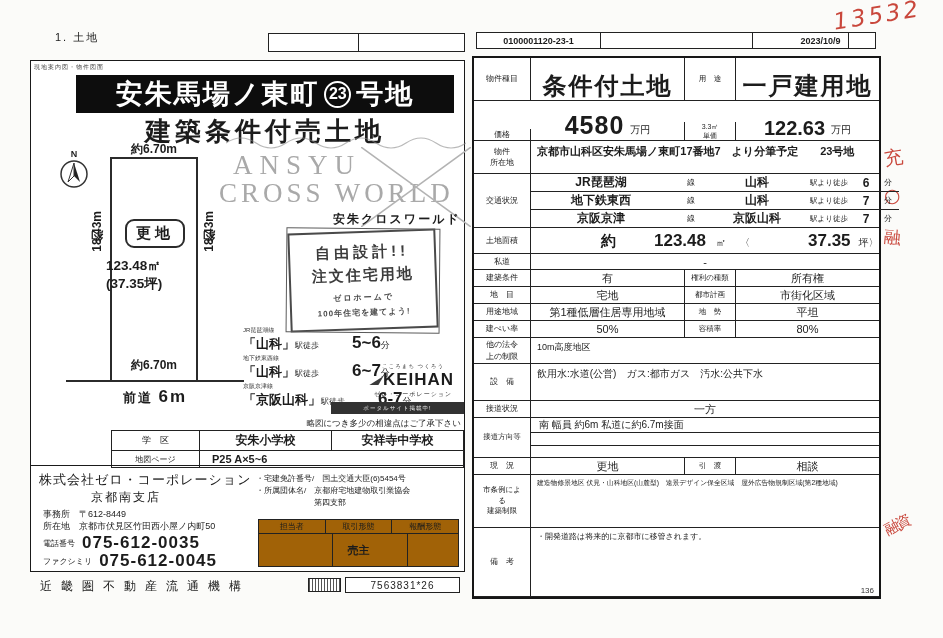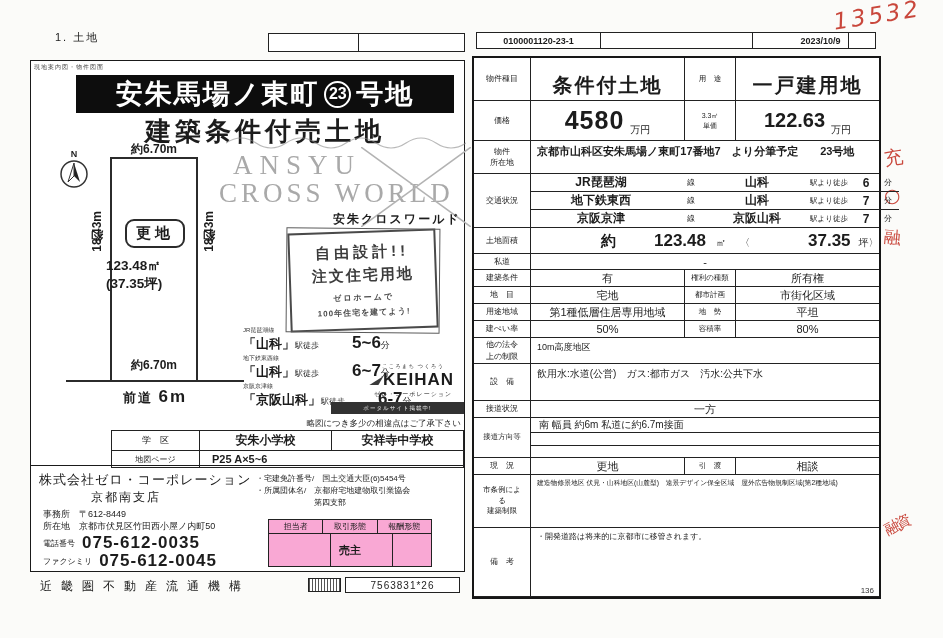--- a/index.html
+++ b/index.html
@@ -98,21 +98,21 @@
   .co-branch { left:60px; top:428px; font-size:12px; letter-spacing:2px; }
   .co-line { font-size:9px; }
   .co-office { left:12px; top:447px; }
   .co-addr { left:12px; top:459px; }
   .tel-row { display:flex; align-items:center; gap:7px; }
   .tel-row .lb { font-size:8px; }
   .tel-row .no { font-size:17px; font-weight:bold; letter-spacing:1px; }
   .co-tel { left:12px; top:472px; }
   .co-fax { left:12px; top:490px; }
   .co-right { left:225px; top:412px; width:205px; font-size:8px; line-height:1.5; }
-  .staff-table { position:absolute; left:237px; top:458px; width:164px; border:1.5px solid #222; background:#f9a8d4; }
+  .staff-table { position:absolute; left:227px; top:458px; width:201px; border:1.5px solid #222; background:#a16207; }
   .staff-table .r { display:flex; }
   .staff-table .hr { height:14px; border-bottom:1px solid #222; }
   .staff-table .br { height:32px;gap:23px; }
   .staff-table .cell { flex:1; display:flex; align-items:center; justify-content:center; font-size:8px; }
   .staff-table .cell + .cell { border-left:1px solid #222; }
   .staff-table .br .cell { font-size:11px; font-weight:bold; }
 
   
   .footer-org { left:40px; top:578px; font-size:12px; letter-spacing:9px; }
   .stamp { left:308px; top:578px; width:33px; height:14px; border:1px solid #222;
@@ -124,21 +124,21 @@
   .dtable { left:472px; top:56px; width:409px; height:543px; border:2px solid #161616; background:#fff; display:flex; flex-direction:column; }
   .rrow { display:flex; border-bottom:1px solid #222; flex-shrink:0; }
   .rrow:last-child { border-bottom:none; }
   .rlabel { width:57px; flex-shrink:0; border-right:1px solid #222; display:flex; align-items:center; justify-content:center;
             text-align:center; font-size:8px; white-space:pre-line; line-height:1.4; }
   .rlabel2 { width:52px; flex-shrink:0; border-left:1px solid #222; border-right:1px solid #222; display:flex; align-items:center;
              justify-content:center; text-align:center; font-size:7.5px; white-space:pre-line; line-height:1.3; }
   .rval { flex:1; display:flex; align-items:center; justify-content:center; }
   .rval.topleft { align-items:flex-start; justify-content:flex-start; padding:3px 6px; }
   .v1 { flex:0 0 153px; }
-  .big { font-size:20px; font-weight:bold; letter-spacing:2px;margin-top:13px; }
+  .big { font-size:24px; font-weight:bold; letter-spacing:2px;margin-top:13px; }
   .unit { font-size:10px; margin-left:6px; align-self:flex-end; padding-bottom:3px; }
   .price-num { font-size:25px; font-weight:bold; letter-spacing:1px; }
   .uprice-num { font-size:20px; font-weight:bold; }
   .med { font-size:11px; }
   .sub-col { flex:1; display:flex; flex-direction:column; }
   .sub-r { display:flex; align-items:center; border-bottom:1px solid #222; flex:1; }
   .sub-r:last-child { border-bottom:none; }
   .t-line { width:140px; text-align:center; font-size:12px; font-weight:bold; }
   .t-sen { width:40px; text-align:center; font-size:8px; }
   .t-sta { width:92px; text-align:center; font-size:12px; font-weight:bold; }
@@ -330,21 +330,21 @@
 
   <div class="abs dtable">
 
     <div class="rrow" style="height:43px;">
       <div class="rlabel">物件種目</div>
       <div class="rval v1 big">条件付土地</div>
       <div class="rlabel2">用　途</div>
       <div class="rval big">一戸建用地</div>
     </div>
 
-    <div class="rrow" style="height:40px;">
+    <div class="rrow" style="height:40px;align-items:flex-end;">
       <div class="rlabel">価格</div>
       <div class="rval v1">
         <span class="price-num">4580</span>
         <span class="unit">万円</span>
       </div>
       <div class="rlabel2" style="font-size:7px;">3.3㎡
 単価</div>
       <div class="rval">
         <span class="uprice-num">122.63</span>
         <span class="unit">万円</span>

